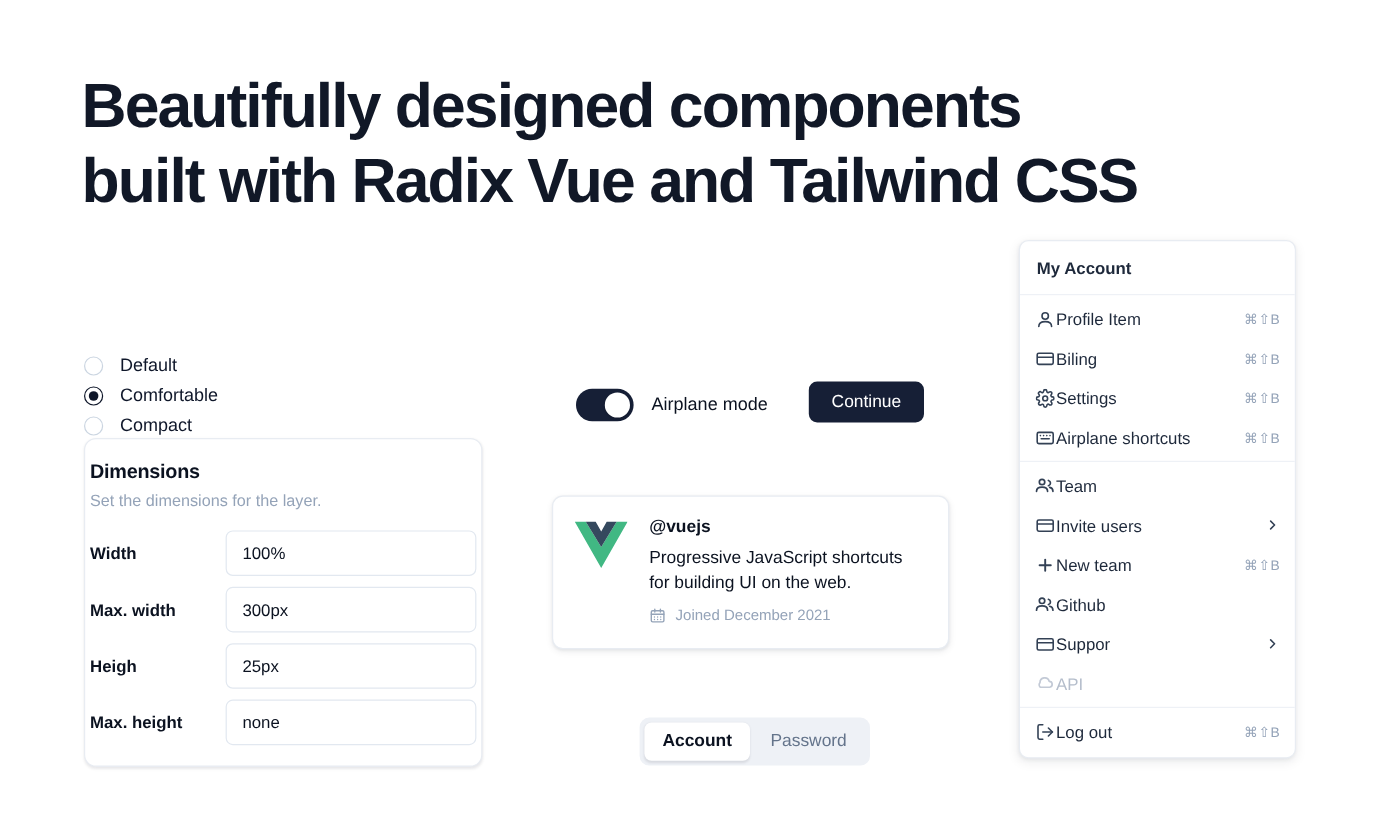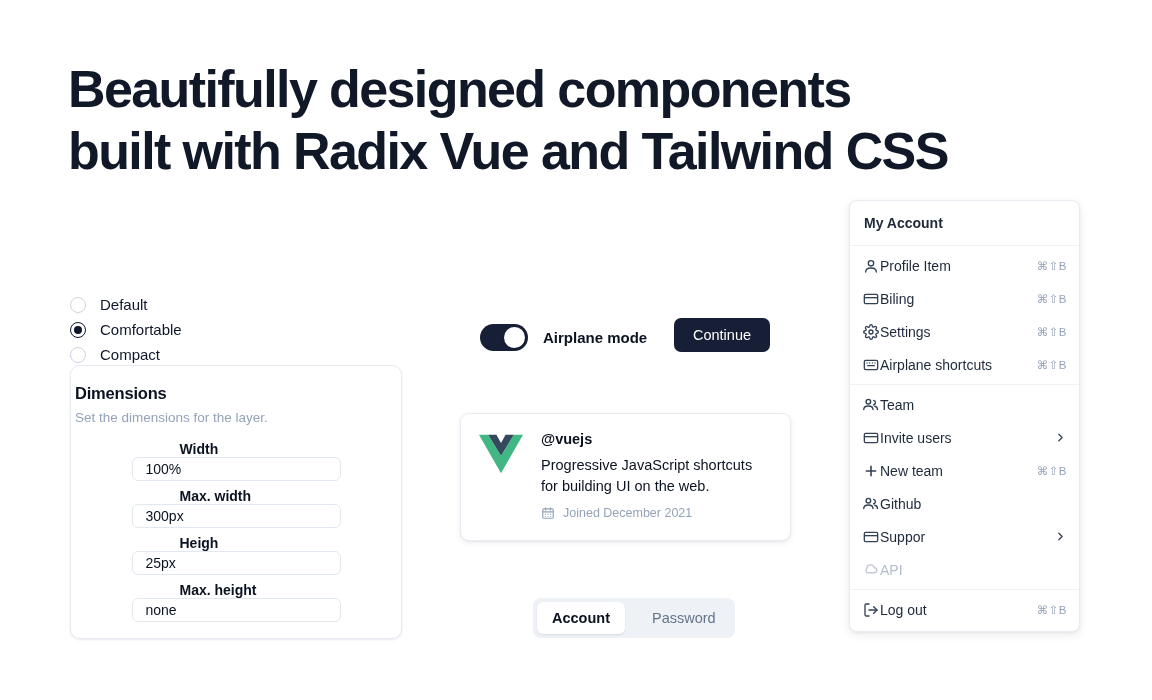--- a/index.html
+++ b/index.html
@@ -51,21 +51,21 @@
     width: 332px; height: 274px;
     background: #fff;
     border: 1px solid #e8ecf2;
     border-radius: 10px;
     box-shadow: 0 1px 3px rgba(15,23,42,.06), 0 1px 2px rgba(15,23,42,.04);
     padding: 18px 4px;
   }
   .dim-title { font-size: 16.5px; font-weight: 700; color: #0b1220; letter-spacing: -0.2px; }
   .dim-sub { font-size: 13.5px; color: #94a3b8; margin-top: 7px; }
   .dim-rows { margin-top: 16px; }
-  .dim-row { display: flex; align-items: center; height: 40px; margin-bottom: 7px; flex-direction: column; }
+  .dim-row { display: flex; align-items: center; height: 40px; margin-bottom: 7px; }
   .dim-label { width: 113px; font-size: 14px; font-weight: 700; color: #0b1220; }
   .dim-input {
     flex: 1; height: 38px;
     border: 1px solid #e2e8f0; border-radius: 6px;
     background: #fff;
     font-family: inherit; font-size: 14px; color: #0b1220;
     padding: 0 13px;
     outline: none;
   }
 
@@ -73,21 +73,21 @@
   .switch-wrap { position: absolute; left: 480px; top: 324px; display: flex; align-items: center; }
   .switch {
     width: 48px; height: 27px; border-radius: 14px;
     background: #161f36; position: relative; flex: 0 0 auto; cursor: pointer;
   }
   .switch .knob {
     position: absolute; top: 3px; left: 24px;
     width: 21px; height: 21px; border-radius: 50%;
     background: #fff; box-shadow: 0 1px 2px rgba(0,0,0,.2);
   }
-  .switch-label { margin-left: 15px; font-size: 15px; font-weight: 700; color: #0b1220; }
+  .switch-label { margin-left: 15px; font-size: 15px; font-weight: 400; color: #0b1220; }
 
   .btn-continue {
     position: absolute; left: 674px; top: 318px;
     width: 96px; height: 34px;
     background: #161f36; color: #fff;
     border: none; border-radius: 7px;
     font-family: inherit; font-size: 14.5px; font-weight: 500;
     cursor: pointer;
   }
 
@@ -104,21 +104,21 @@
   .hc-body { flex: 1; min-width: 0; }
   .hc-handle { font-size: 14.5px; font-weight: 700; color: #0b1220; }
   .hc-desc { font-size: 14.5px; color: #0b1220; line-height: 21px; margin-top: 8px; }
   .hc-joined { display: flex; align-items: center; gap: 8px; margin-top: 9px; }
   .hc-joined-text { font-size: 12.5px; color: #94a3b8; }
 
   
   .tabs {
     position: absolute; left: 533px; top: 598px;
     height: 40px; background: #eef1f6; border-radius: 8px;
-    padding: 4px; display: flex; gap: 12px;
+    padding: 4px; display: flex; gap: 2px;
   }
   .tab {
     display: flex; align-items: center; justify-content: center;
     padding: 0 15px; height: 32px; border-radius: 6px;
     font-size: 14.5px; font-weight: 500; color: #64748b;
     cursor: pointer; white-space: nowrap;
   }
   .tab.active {
     background: #fff; color: #0b1220; font-weight: 600;
     box-shadow: 0 1px 2px rgba(15,23,42,.10);

